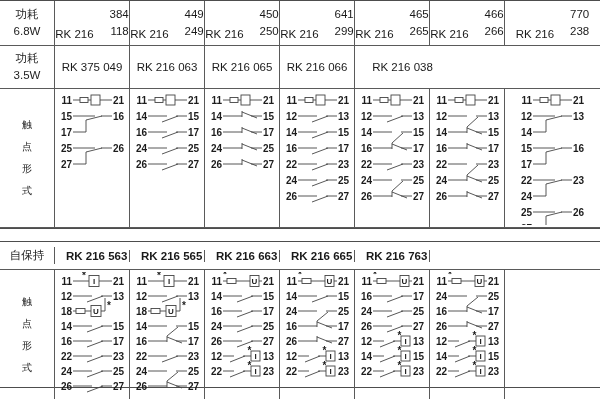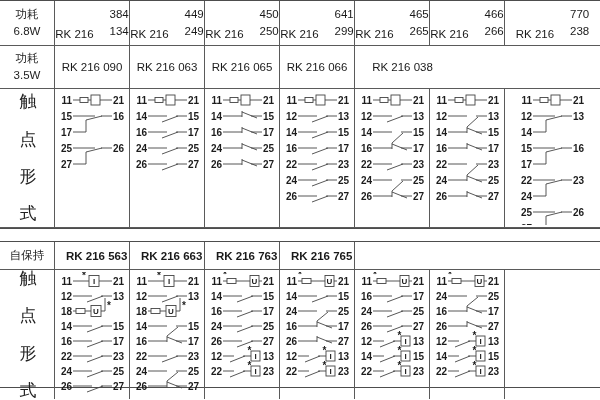--- a/index.html
+++ b/index.html
@@ -4,50 +4,50 @@
 <style>
   html,body{margin:0;padding:0;background:#fff;}
   body{font-family:"Liberation Sans","DejaVu Sans",sans-serif;color:#1c1c1c;}
   .page{width:600px;height:400px;overflow:hidden;background:#fff;}
   .tbl{width:600px;height:388px;box-sizing:border-box;border-top:1.5px solid #4d4d4d;border-bottom:1.5px solid #4d4d4d;display:flex;flex-direction:column;}
   .r{display:flex;box-sizing:border-box;border-bottom:1px solid #5a5a5a;flex:none;}
   .r1{height:45px;}
   .r2{height:43px;}
   .r3{height:139px;border-bottom:1px solid #5a5a5a;}
   .divider{flex:none;height:12px;box-sizing:content-box;border-top:1px solid #4d4d4d;border-bottom:1px solid #4d4d4d;background:#fff;}
-  .r4{height:28px;}
+  .r4{height:28px;align-items:center;}
   .r5{height:129px;border-bottom:none;flex:1;}
   .hc{width:55px;flex:none;box-sizing:border-box;border-right:1px solid #5a5a5a;display:flex;flex-direction:column;justify-content:center;align-items:center;font-size:11.5px;line-height:1.5;color:#222;}
   .c{width:75px;flex:none;box-sizing:border-box;border-right:1px solid #5a5a5a;display:flex;align-items:center;justify-content:center;font-size:11.5px;color:#1a1a1a;}
   .c.last{width:95px;border-right:none;}
   .dualwrap{display:flex;align-items:flex-end;gap:16px;}
   .dualwrap .nums{display:flex;flex-direction:column;align-items:flex-end;line-height:1.45;}
   .dcell{align-items:flex-start;padding-top:2px;font-weight:bold;}
   .mcell4{justify-content:flex-start;padding-left:11px;font-weight:bold;}
-  .vh{width:15px;word-break:break-all;text-align:center;font-size:17px;line-height:2.2;color:#222;}
+  .vh{width:15px;word-break:break-all;text-align:center;font-size:10px;line-height:2.2;color:#222;}
   svg text{font-family:"Liberation Sans","DejaVu Sans",sans-serif;}
 </style>
 </head>
 <body>
 
 <div class="page">
   <div class="tbl">
 
     <div class="sec">
       <div class="r r1" id="row1">
         <div class="hc">
           <div>功耗</div>
           <div>6.8W</div>
         </div>
       <div class="c ">
             <span class="dualwrap">
               <span>RK 216</span>
               <span class="nums">
                 <span>384</span>
-                <span>134</span>
+                <span>118</span>
               </span>
             </span>
           </div>
           <div class="c ">
             <span class="dualwrap">
               <span>RK 216</span>
               <span class="nums">
                 <span>449</span>
                 <span>249</span>
               </span>
@@ -97,21 +97,21 @@
                 <span>238</span>
               </span>
             </span>
           </div>
         </div>
       <div class="r r2" id="row2">
         <div class="hc">
           <div>功耗</div>
           <div>3.5W</div>
         </div>
-          <div class="c ">RK 216  090</div>
+          <div class="c ">RK 375  049</div>
           <div class="c ">RK 216  063</div>
           <div class="c ">RK 216  065</div>
           <div class="c ">RK 216  066</div>
           <div class="c  last">RK 216  038</div>
         </div>
       <div class="r r3" id="row3">
         <div class="hc">
           <div class="vh">触点形式</div>
         </div>
       <div class="c dcell">
@@ -383,23 +383,24 @@
     </div>
 
     <div class="divider"></div>
 
     <div class="sec">
       <div class="r r4" id="row4">
         <div class="hc">
           <div>自保持</div>
         </div>
       <div class="c mcell4">RK 216 563</div>
+          <div class="c mcell4">RK 216 565</div>
           <div class="c mcell4">RK 216 663</div>
+          <div class="c mcell4">RK 216 665</div>
           <div class="c mcell4">RK 216 763</div>
-          <div class="c mcell4">RK 216 765</div>
           <div class="c mcell4 last"></div>
         </div>
       <div class="r r5" id="row5">
         <div class="hc">
           <div class="vh">触点形式</div>
         </div>
       <div class="c dcell">
             <svg width="73" height="124" viewBox="0 0 73 124">
               <text x="16" y="12.5" text-anchor="end" font-size="10" fill="#1c1c1c">11</text>
               <text x="57" y="12.5" text-anchor="start" font-size="10" fill="#1c1c1c">21</text>

